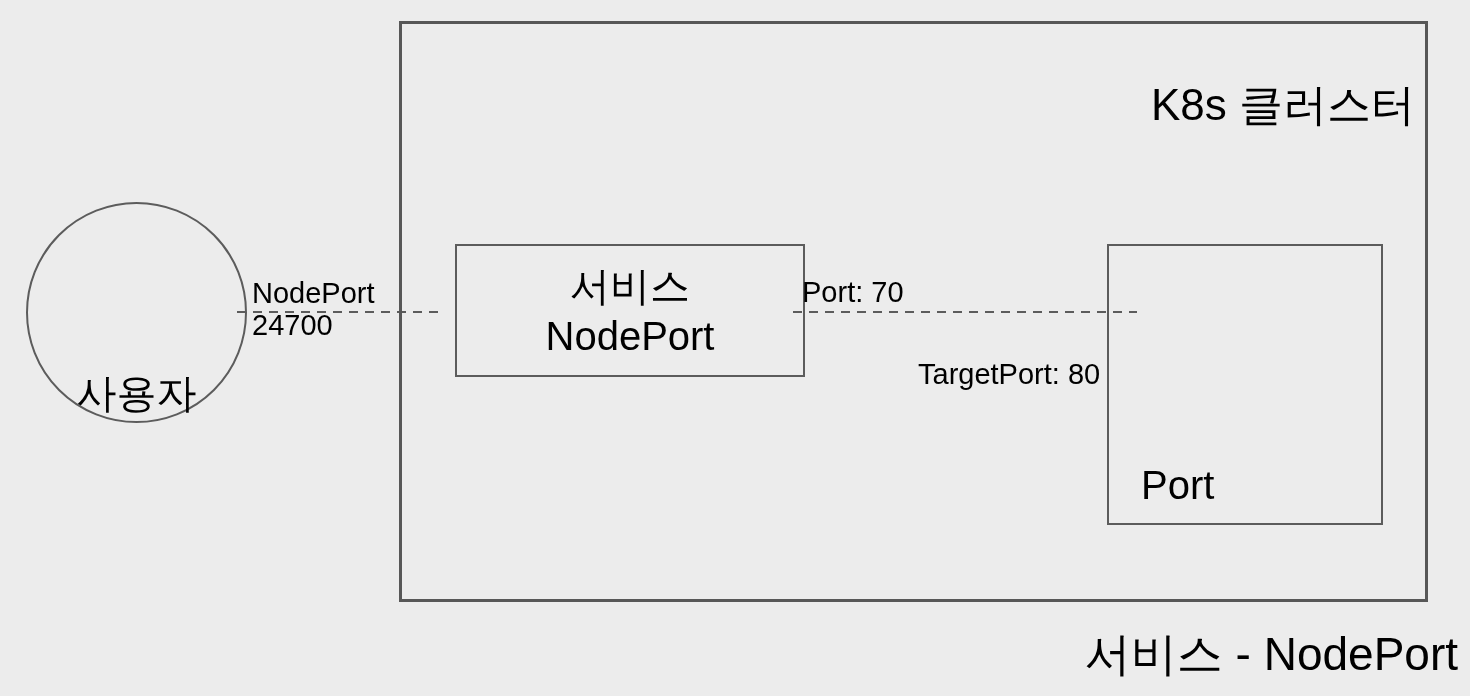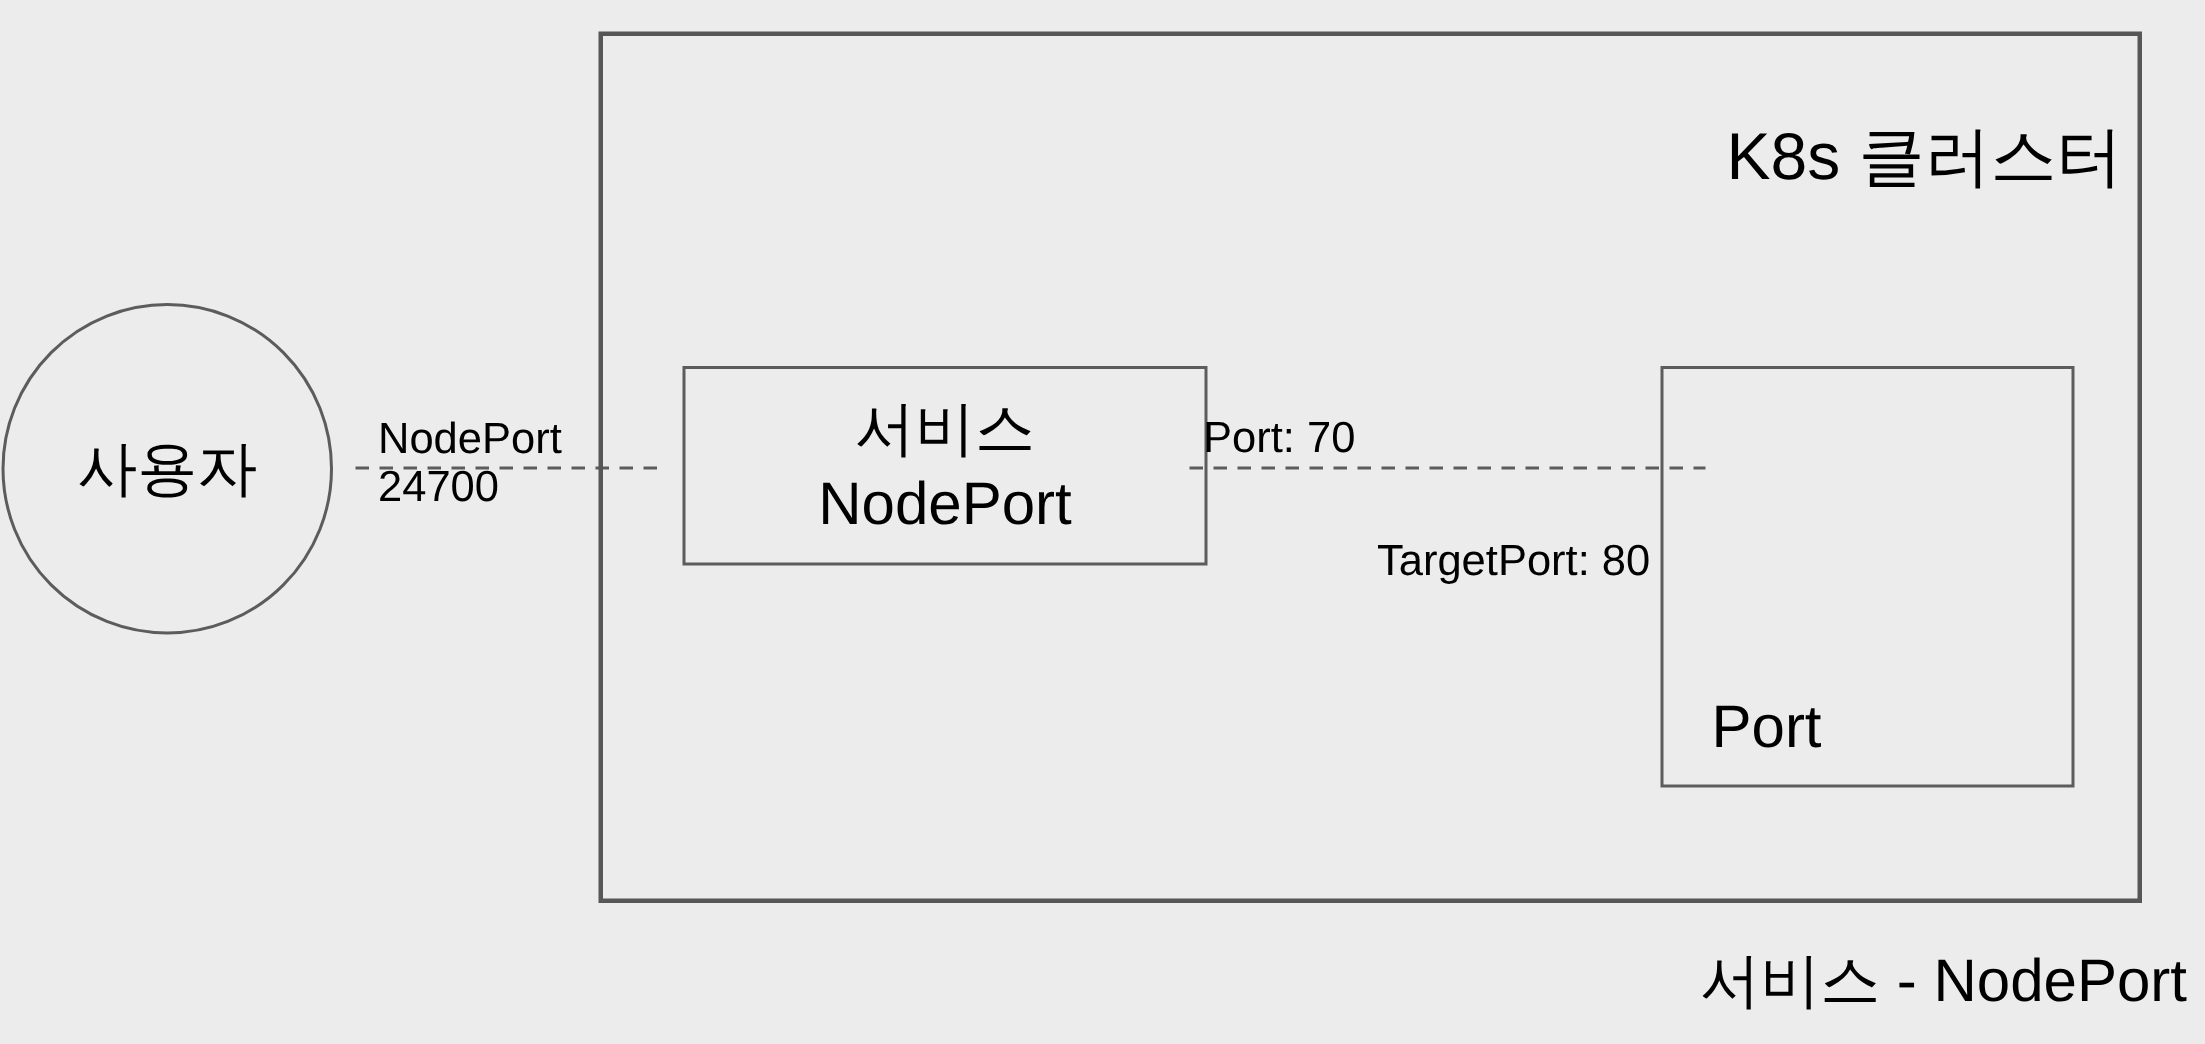--- a/index.html
+++ b/index.html
@@ -23,27 +23,27 @@
     width: 1470px;
     height: 696px;
   }
   .shape {
     position: absolute;
     box-sizing: border-box;
     border: 2px solid #5c5c5c;
     background: transparent;
   }
   .user-circle {
-    left: 1px;
+    left: 26px;
     top: 202px;
     width: 221px;
     height: 221px;
     border-radius: 50%;
     display: flex;
-    align-items: center;
+    align-items: flex-end;
     justify-content: center;
     font-size: 40px;
   }
   .cluster-box {
     left: 399px;
     top: 21px;
     width: 1029px;
     height: 581px;
     border-width: 3px;
     border-color: #575757;
@@ -110,21 +110,21 @@
   }
   .link-label-targetport {
     left: 918px;
     top: 330px;
     margin-top: 28px;
   }
   .caption {
     position: absolute;
     top: 630px;
     right: 12px;
-    font-size: 40px;
+    font-size: 46px;
     line-height: 48px;
     white-space: nowrap;
     text-align: right;
   }
 </style>
 </head>
 <body>
 
 <div class="canvas">
 

